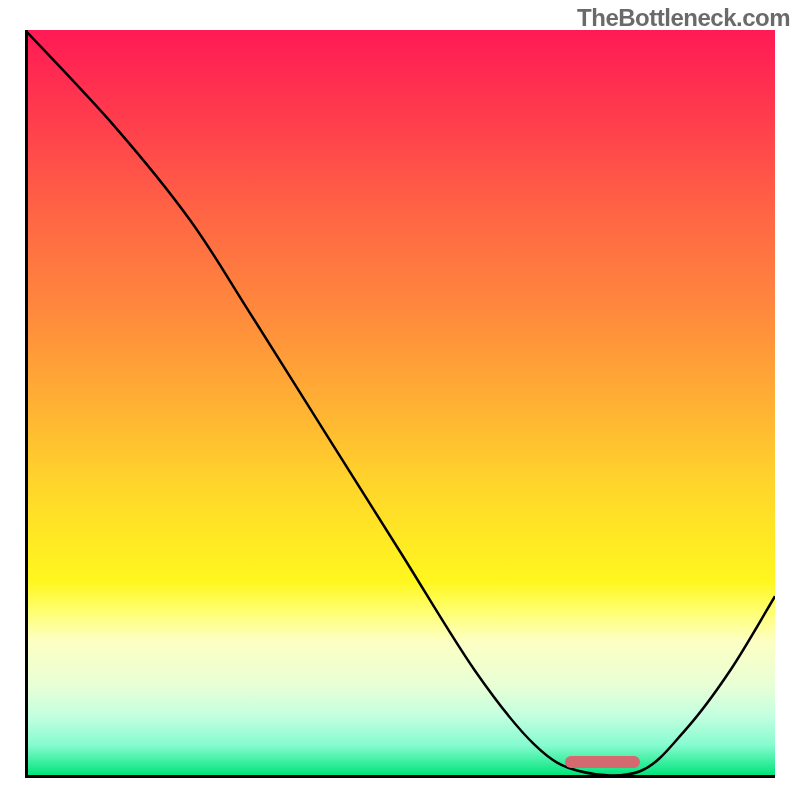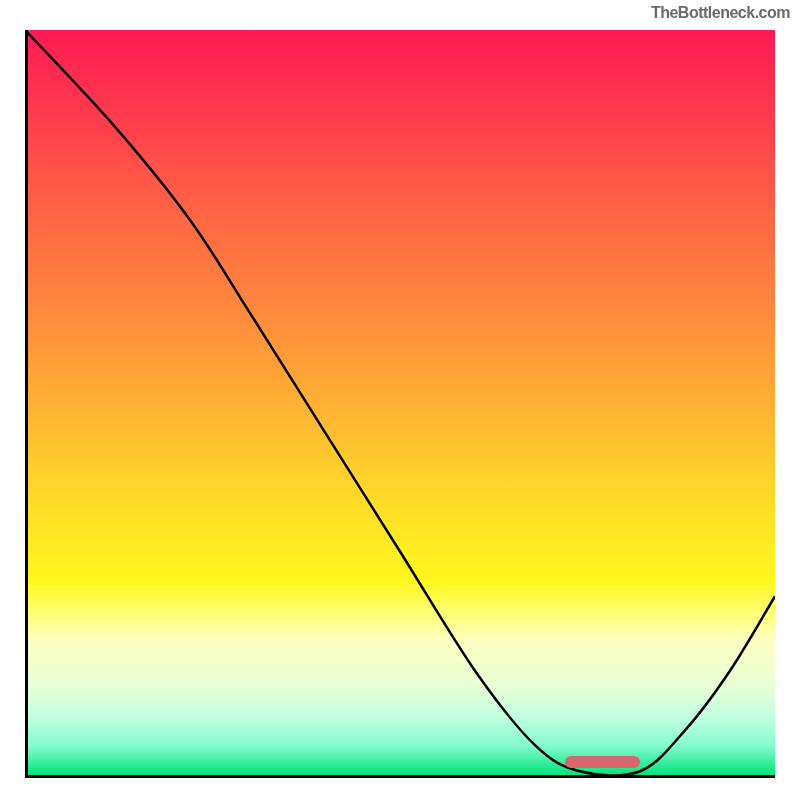--- a/index.html
+++ b/index.html
@@ -13,21 +13,21 @@
   .container {
     position: relative;
     width: 800px;
     height: 800px;
   }
   .attribution {
     position: absolute;
     top: 4px;
     right: 10px;
     font-family: Arial, Helvetica, sans-serif;
-    font-size: 16px;
+    font-size: 24px;
     font-weight: 600;
     color: #6a6a6a;
     letter-spacing: -0.5px;
   }
   .plot-area {
     position: absolute;
     left: 25px;
     top: 30px;
     width: 750px;
     height: 745px;

